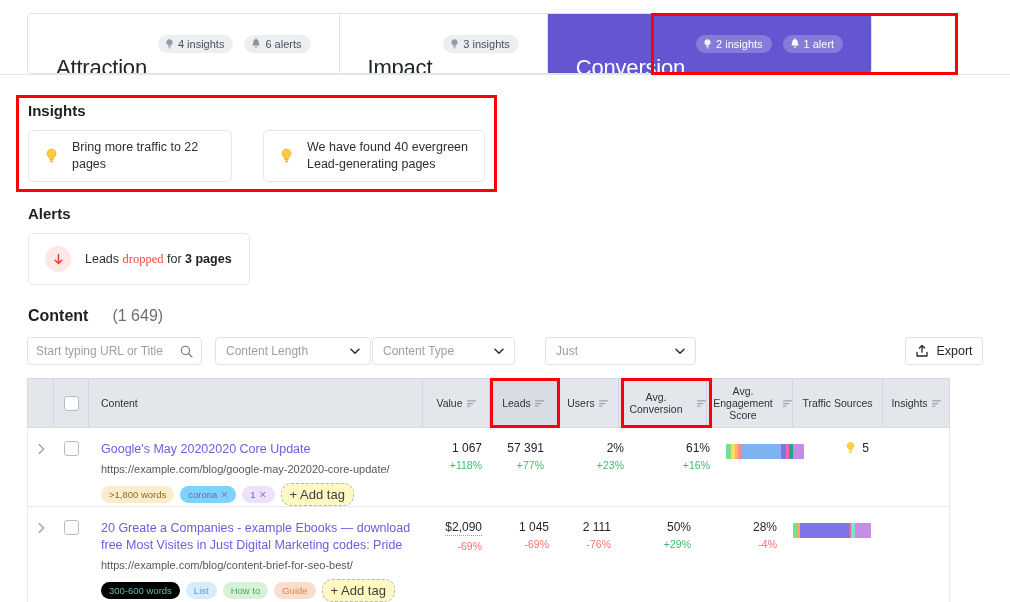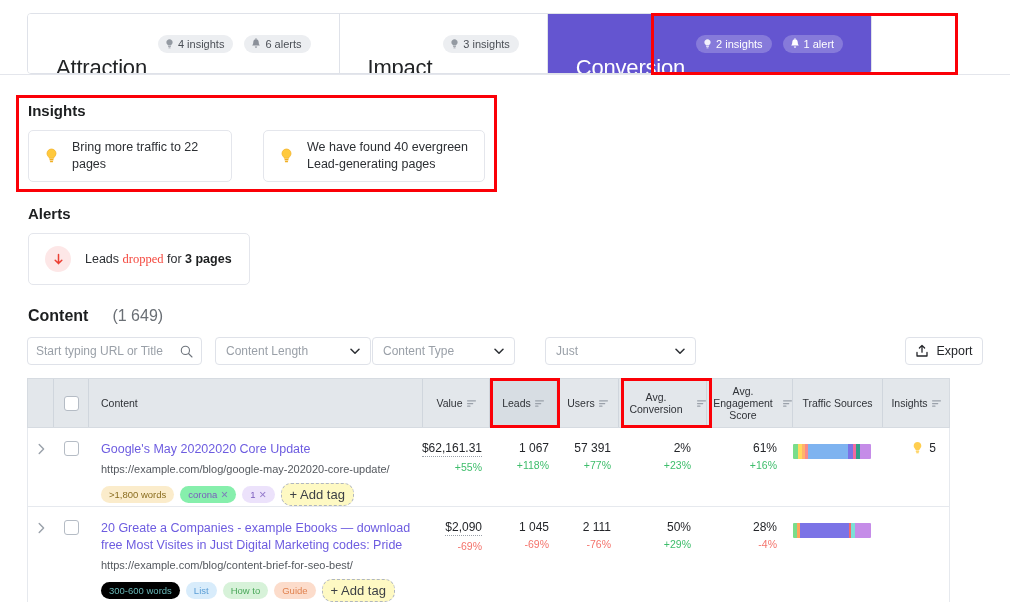--- a/index.html
+++ b/index.html
@@ -351,29 +351,23 @@
             </svg>
           </div>
           <div class="td td-check">
             <span class="chk"></span>
           </div>
           <div class="td td-content">
             <div class="row-title">Google's May 20202020 Core Update</div>
             <div class="row-url">https://example.com/blog/google-may-202020-core-update/</div>
             <div class="tagrow">
               <span class="tag" style="background:#fbeccb;color:#8a6d1f"><span>&gt;1,800 words</span></span>
-              <span class="tag" style="background:#86efac;color:#7a5bbd"><span>corona</span><span class="tag-x">✕</span></span>
+              <span class="tag" style="background:#7dd3fc;color:#7a5bbd"><span>corona</span><span class="tag-x">✕</span></span>
               <span class="tag" style="background:#ece2fb;color:#7a5bbd"><span>1</span><span class="tag-x">✕</span></span>
               <span class="tag-add">+ Add tag</span>
-            </div>
-          </div>
-          <div class="td td-num">
-            <div class="numwrap">
-              <span class="val-main">$62,161.31</span>
-              <span class="delta up">+55%</span>
             </div>
           </div>
           <div class="td td-num">
             <div class="numwrap">
               <span class="">1 067</span>
               <span class="delta up">+118%</span>
             </div>
           </div>
           <div class="td td-users">
             <div class="numwrap">

